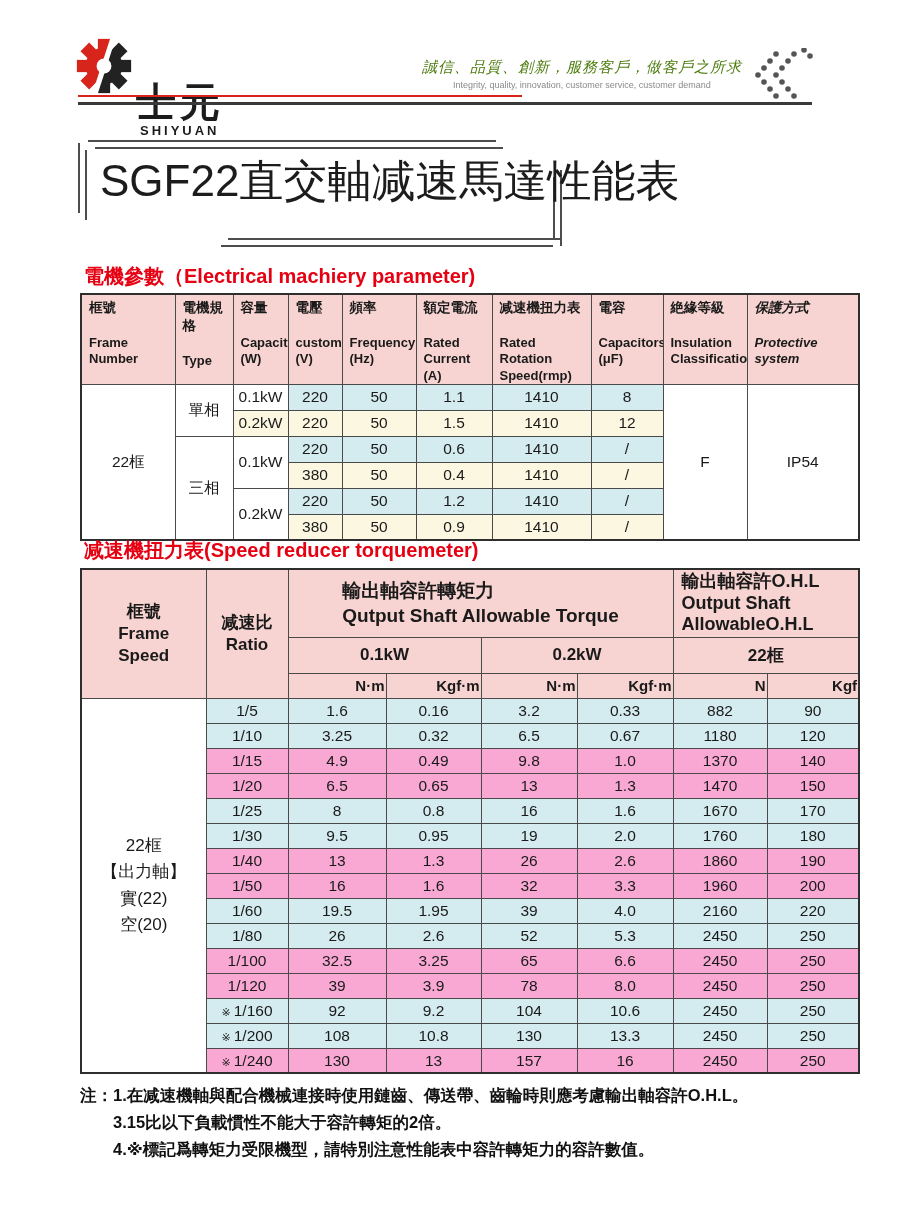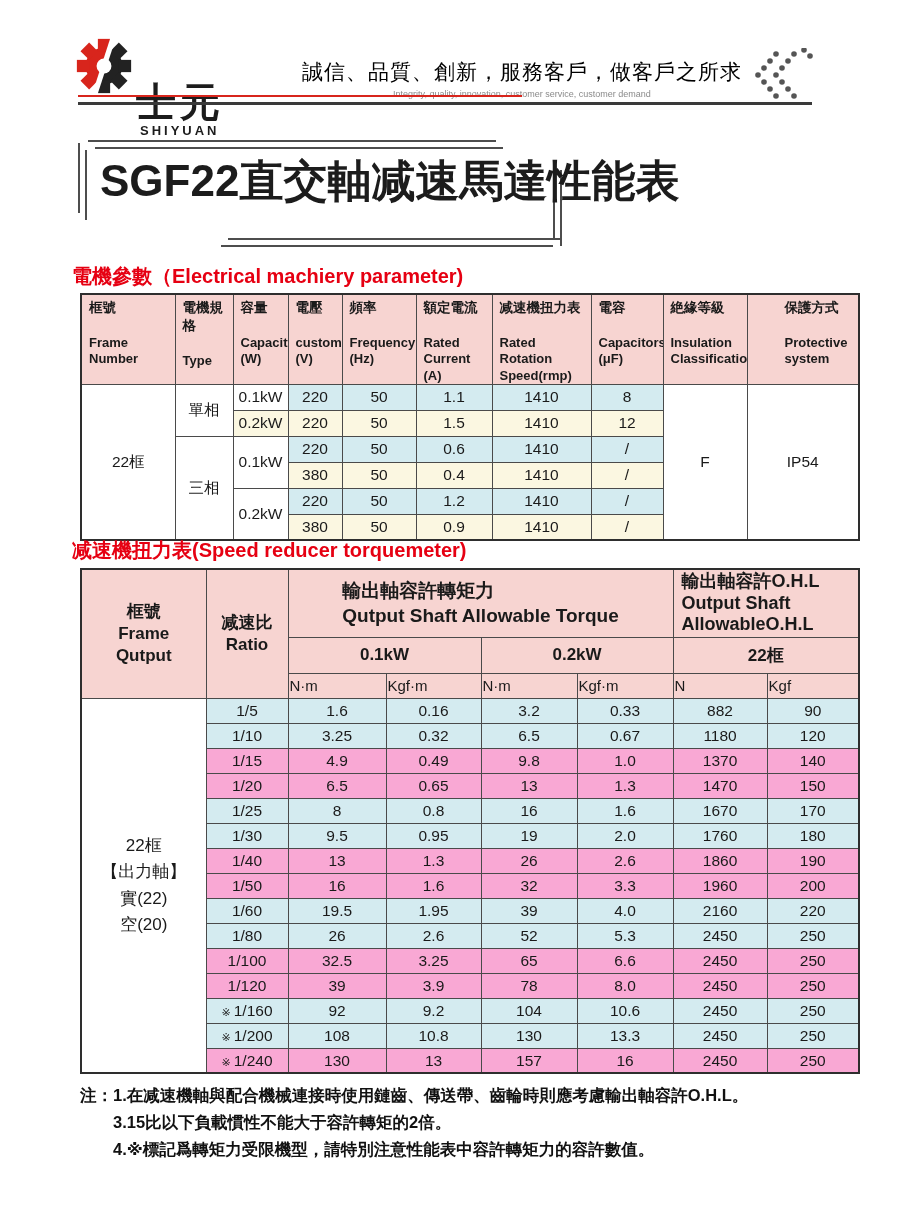--- a/index.html
+++ b/index.html
@@ -6,69 +6,69 @@
   body{font-family:"Liberation Sans","DejaVu Sans",sans-serif;color:#1a1a1a;}
   #page{position:relative;width:900px;height:1207px;background:#fff;overflow:hidden;}
 
   
   #logo{position:absolute;left:76px;top:38px;display:flex;align-items:flex-start;}
   #logo .gear{width:56px;height:56px;}
   #logo .brand{margin-left:4px;margin-top:43px;}
   #logo .brand-cn{font-size:40px;font-weight:bold;color:#1c1c1c;letter-spacing:4px;line-height:1.05;}
   #logo .brand-en{font-size:13px;font-weight:bold;color:#1c1c1c;letter-spacing:3px;margin-left:4px;}
   #slogan{position:absolute;right:158px;top:58px;text-align:center;}
-  #slogan .cn{font-size:21px;color:#000000;letter-spacing:1px;}
+  #slogan .cn{font-size:15px;color:#4d7c0f;letter-spacing:1px;font-style:italic;}
   #slogan .en{font-size:9px;color:#8a8a8a;margin-top:3px;}
   #chevrons{position:absolute;left:752px;top:48px;}
   #rule-red{position:absolute;left:78px;top:95px;width:444px;height:2px;background:#d8251c;}
   #rule-black{position:absolute;left:78px;top:102px;width:734px;height:3px;background:#3a3a3a;}
 
   
   #title-block{position:absolute;left:78px;top:140px;width:484px;height:108px;}
   .fr{position:absolute;background:#4d4d4d;}
   .fr.t1{left:10px;top:0;width:408px;height:2px;}
   .fr.t2{left:17px;top:7px;width:408px;height:2px;}
   .fr.lv1{left:0;top:3px;width:2px;height:70px;}
   .fr.lv2{left:7px;top:10px;width:2px;height:70px;}
   .fr.rv1{right:0;top:30px;width:2px;height:76px;}
   .fr.rv2{right:7px;top:37px;width:2px;height:62px;}
   .fr.b1{right:2px;bottom:8px;width:332px;height:2px;}
   .fr.b2{right:9px;bottom:1px;width:332px;height:2px;}
-  #title-main{position:absolute;left:22px;top:12px;font-size:44px;font-weight:bold;color:#1c1c1c;white-space:nowrap;letter-spacing:0px;text-align:center;}
+  #title-main{position:absolute;left:22px;top:12px;font-size:44px;font-weight:normal;color:#1c1c1c;white-space:nowrap;letter-spacing:0px;text-align:center;}
   #title-sub{position:absolute;left:26px;top:68px;font-size:17px;font-style:italic;font-weight:bold;color:#3f3f3f;white-space:nowrap;}
 
   
-  .section-heading{position:absolute;left:72px;font-size:20px;font-weight:bold;color:#e60012;white-space:nowrap;}
+  .section-heading{position:absolute;left:84px;font-size:20px;font-weight:bold;color:#e60012;white-space:nowrap;}
   #sec1{top:263px;}
   #sec2{top:537px;}
 
   
   table{border-collapse:collapse;table-layout:fixed;}
   th,td{border:1px solid #4a4a4a;overflow:hidden;}
   .spec-table{position:absolute;left:80px;top:293px;width:778px;border:2px solid #2e2e2e;}
   .torque-table{position:absolute;left:80px;top:568px;width:778px;border:2px solid #2e2e2e;}
   th{background:#f7d4d1;font-weight:bold;color:#1a1a1a;}
   td{text-align:center;font-size:15.5px;background:#fff;}
 
   
   .spec-table thead th{height:70px;vertical-align:top;text-align:left;padding:4px 2px 0 7px;}
   .spec-table thead .cn{font-size:13.5px;}
   .spec-table thead .en{font-size:13px;line-height:1.25;margin-top:18px;}
-  .spec-table thead th.pad-lg{padding-left:37px;}
+  .spec-table thead th.pad-lg{padding-left:7px;font-style:italic;}
   .spec-table tbody tr{height:26px;}
   .spec-table td.blue{background:#d4ebf0;}
   .spec-table td.cream{background:#fbf7e1;}
   .spec-table td.plain{background:#fff;}
   .spec-table td.phase,.spec-table td.cap{font-size:15.5px;background:#fff;}
   .spec-table td.cap.cream{background:#fbf7e1;}
 
   
   .torque-table thead tr.gr1 th{height:55px;vertical-align:middle;}
   .torque-table thead tr.gr2 th{height:33px;font-size:17px;text-align:center;}
-  .torque-table thead tr.gr3 th{height:22px;font-size:15px;text-align:left;font-weight:normal;}
+  .torque-table thead tr.gr3 th{height:22px;font-size:15px;text-align:right;font-weight:bold;}
   .torque-table th.hd-frame,.torque-table th.hd-ratio{text-align:center;font-size:17px;line-height:1.3;}
   .torque-table th.hd-torque{text-align:center;}
   .torque-table th.hd-torque .inner{display:inline-block;text-align:left;font-size:19px;line-height:1.35;}
   .torque-table th.hd-ohl{text-align:left;padding-left:8px;font-size:18px;line-height:1.2;}
   .torque-table tbody tr{height:25px;}
   .torque-table tbody tr.blue td{background:#d4ebf0;}
   .torque-table tbody tr.cream td{background:#f9a8d4;}
   .torque-table td.frame-cell{background:#fff !important;font-size:17px;line-height:1.55;text-align:center;}
   .torque-table td .mark{font-size:11px;}
 
@@ -280,21 +280,21 @@
       <col style="width:96px">
         <col style="width:96px">
         <col style="width:94px">
         <col style="width:92px">
     </colgroup>
     <thead>
       <tr class="gr1">
         <th class="hd-frame" rowspan="3">
           <div>框號</div>
           <div>Frame</div>
-          <div>Qutput</div>
+          <div>Speed</div>
         </th>
         <th class="hd-ratio" rowspan="3">
           <div>减速比</div>
           <div>Ratio</div>
         </th>
         <th class="hd-torque" colspan="4">
           <div class="inner">
             <div>輸出軸容許轉矩力</div>
             <div>Qutput Shaft Allowable Torque</div>
           </div>

